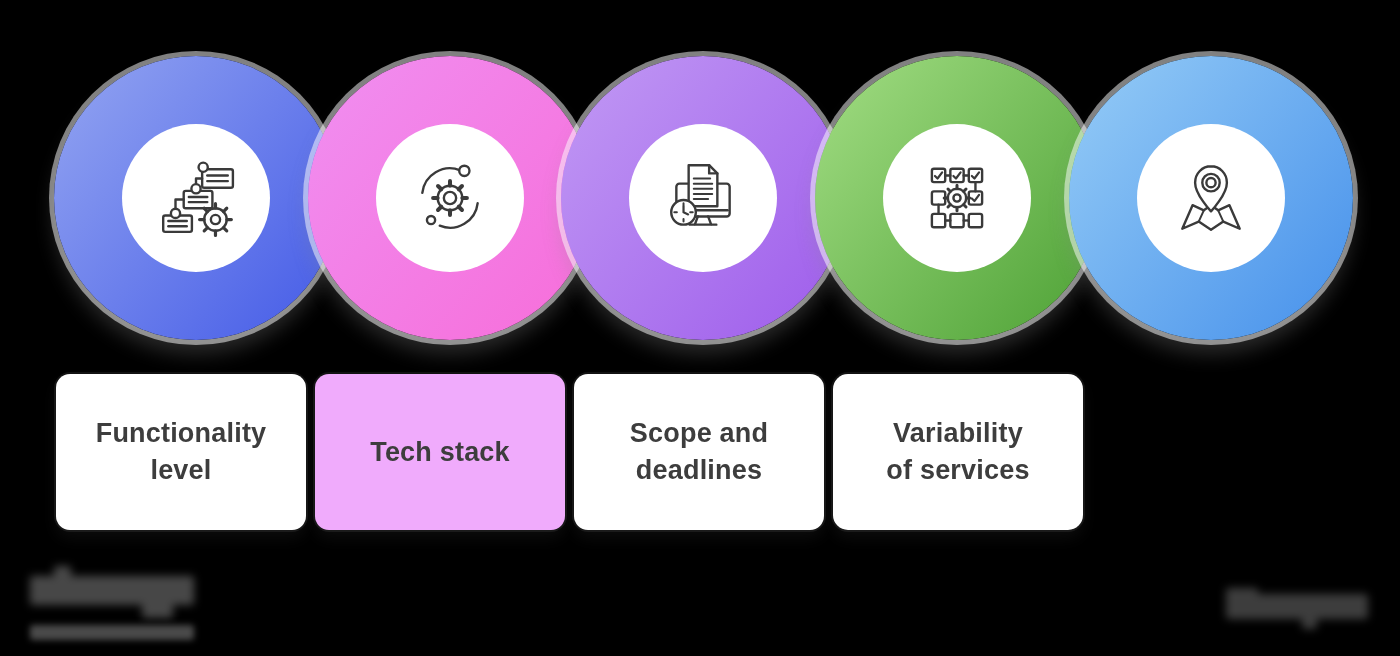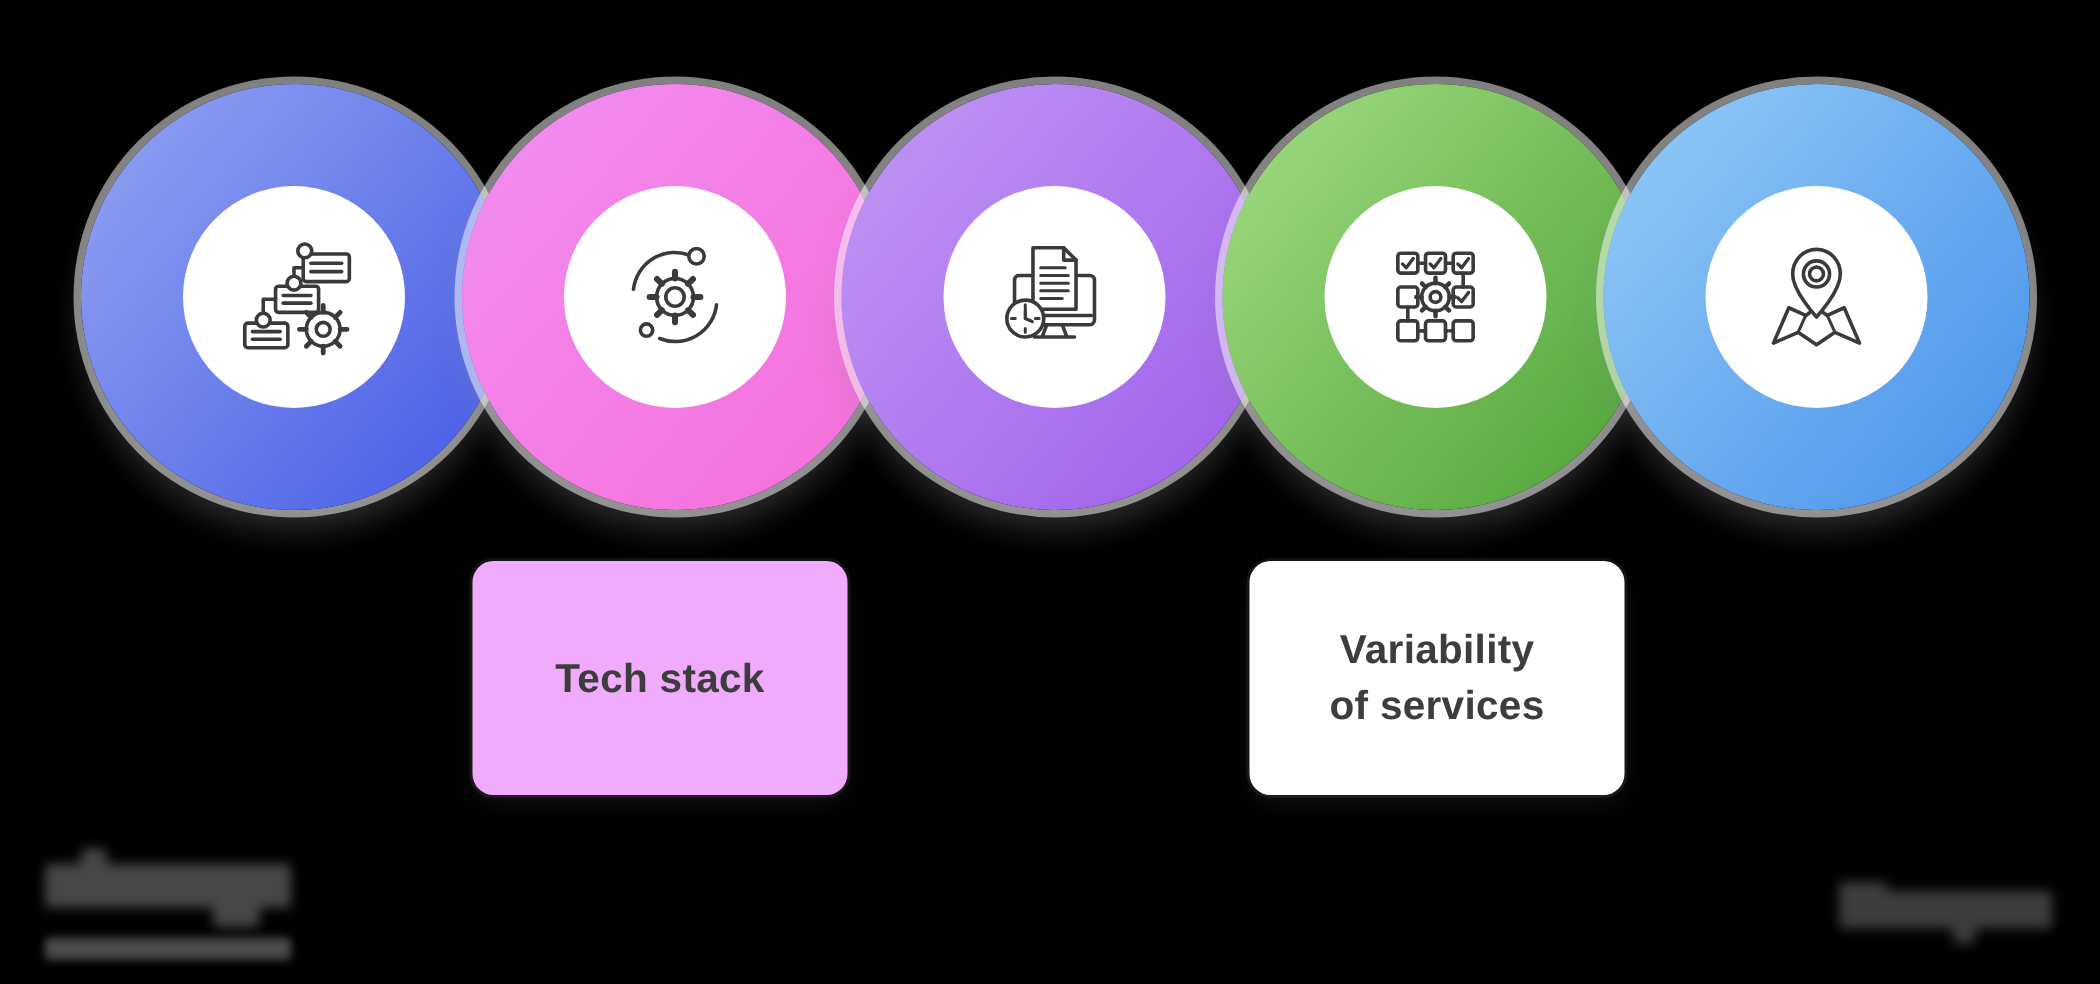--- a/index.html
+++ b/index.html
@@ -43,21 +43,21 @@
     background: #fff;
     border-radius: 14px;
     display: flex; align-items: center; justify-content: center;
     text-align: center;
     box-shadow: 0 0 0 2px rgba(255,255,255,0.07), 0 8px 16px rgba(255,255,255,0.05);
     z-index: 6;
   }
   .card-1 { left: 56px; }
   .card-2 { left: 315px; }
   .card-3 { left: 574px; }
-  .card-4 { left: 833px; }
+  .card-4 { left: 833px; border-radius: 15px; }
   .card-5 { left: 1092px; }
   .card-label {
     font-size: 27px;
     line-height: 37px;
     font-weight: 600;
     color: #3d3d3d;
     white-space: pre-line;
     padding: 0 14px;
     letter-spacing: 0.2px;
   }
@@ -161,22 +161,30 @@
       <svg width="82" height="82" viewBox="0 0 80 80" fill="none" stroke="currentColor" stroke-width="2.4" stroke-linecap="round" stroke-linejoin="round">
         <path d="M 12 70 L 22 47 L 33 52 L 40 47 L 47 52 L 58 47 L 68 70 L 52 63 L 40 71 L 28 63 Z"></path>
         <path stroke-width="2" d="M 33 52 L 28 63 M 47 52 L 52 63"></path>
         <path d="M 40 9 C 31.5 9 24.5 16 24.5 25 C 24.5 36.5 40 53 40 53 C 40 53 55.5 36.5 55.5 25 C 55.5 16 48.5 9 40 9 Z" fill="#ffffff"></path>
         <circle cx="40" cy="25" r="8.5"></circle>
         <circle cx="40" cy="25" r="4.5"></circle>
       </svg>
     </div>
   </div>
 
+  <div class="card card-1" style="background: rgb(255, 255, 255); color: rgb(61, 61, 61);">
+    <span class="card-label">Functionality
+level</span>
+  </div>
   <div class="card card-2" style="background: #f0abfc; color: rgb(61, 61, 61);">
     <span class="card-label">Tech stack</span>
+  </div>
+  <div class="card card-3" style="background: rgb(255, 255, 255); color: rgb(61, 61, 61);">
+    <span class="card-label">Scope and
+deadlines</span>
   </div>
   <div class="card card-4" style="background: rgb(255, 255, 255); color: rgb(61, 61, 61);">
     <span class="card-label">Variability
 of services</span>
   </div>
 
   <div class="wm-left">
     <div class="wm-word">
       <i class="blob b1"></i>
       <i class="blob b2"></i>

